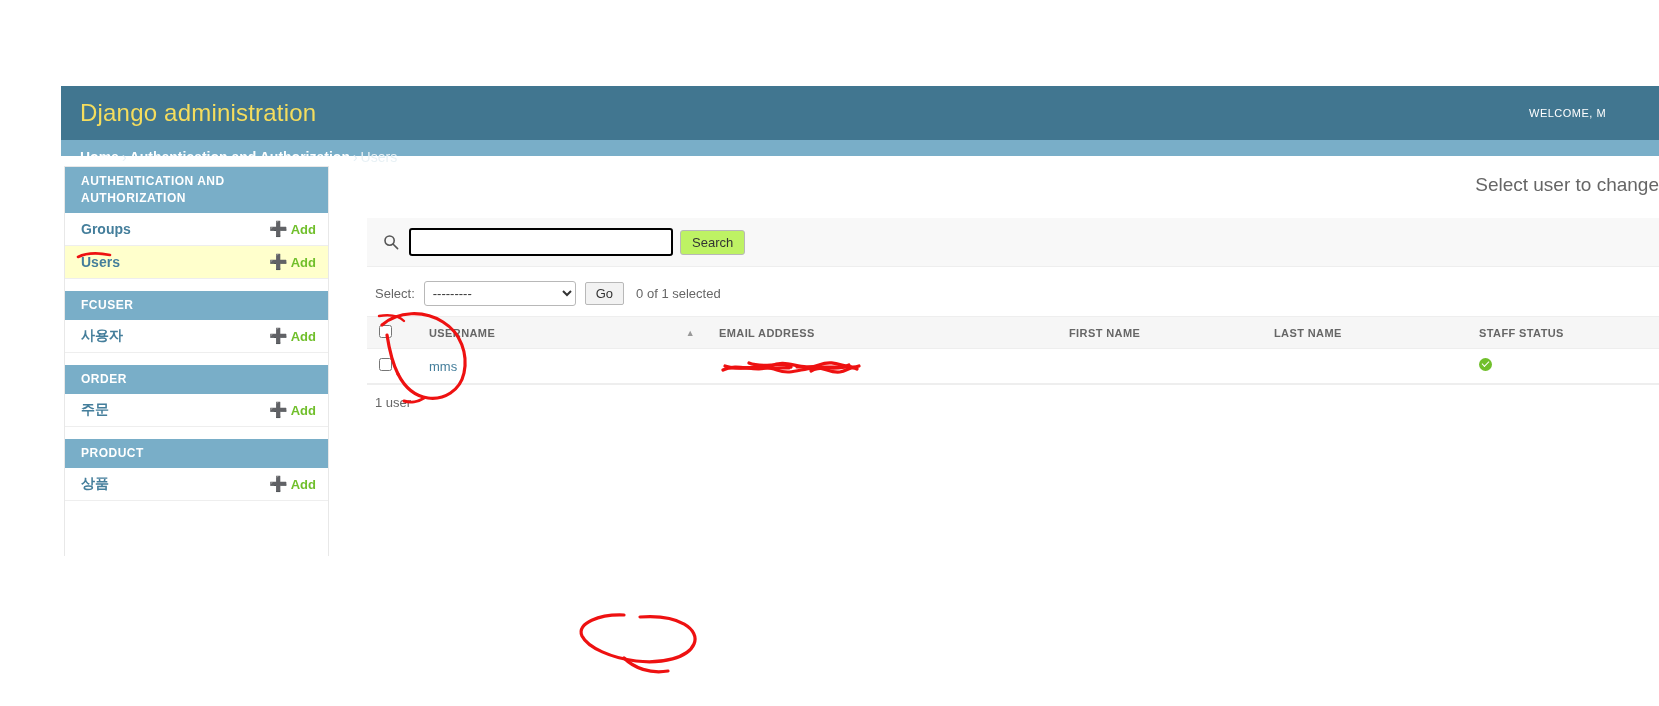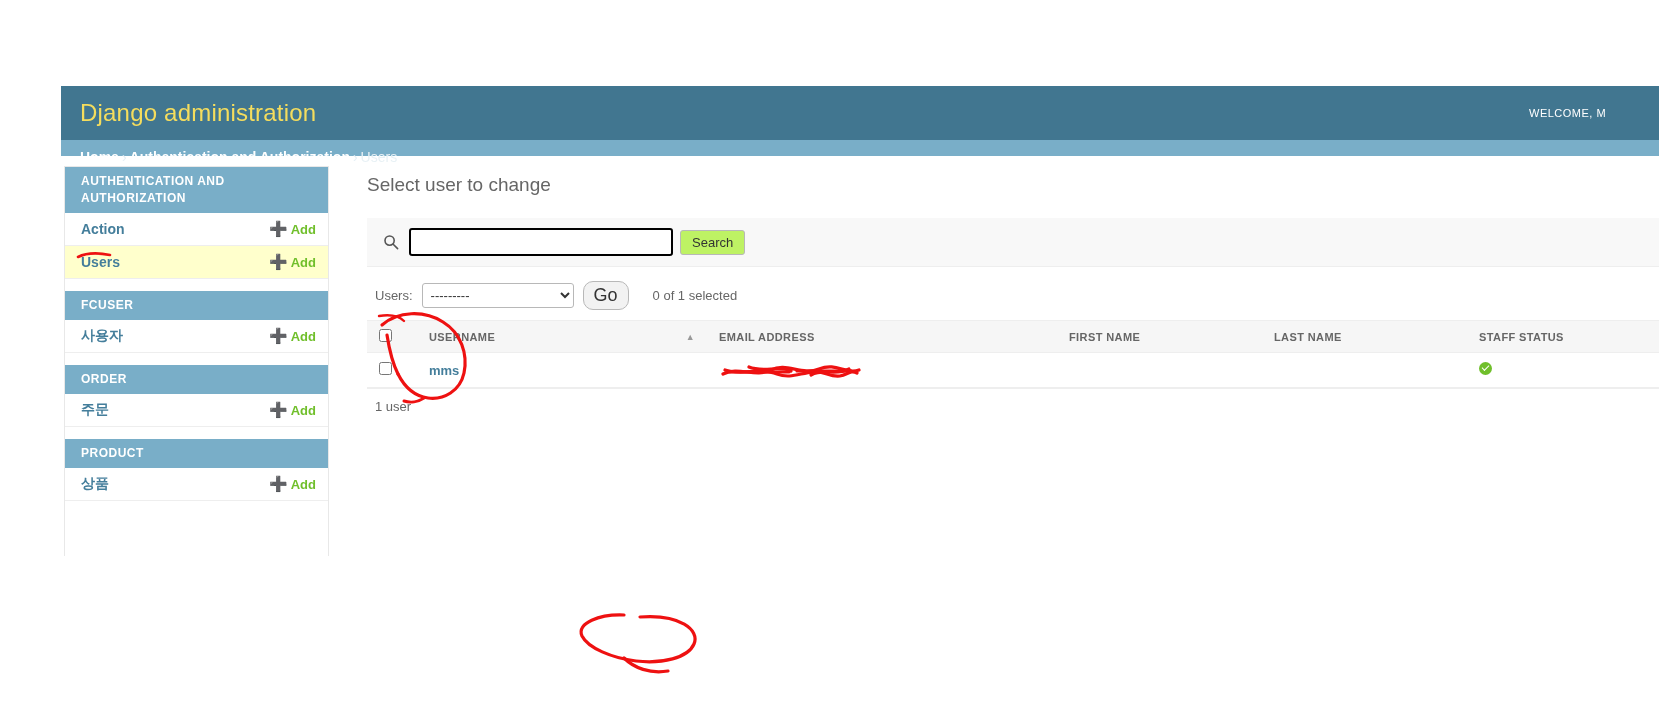--- a/index.html
+++ b/index.html
@@ -150,20 +150,21 @@
     flex: 1;
     padding: 18px 0 20px 38px;
     box-sizing: border-box;
     min-width: 0;
   }
   h1#content-title {
     margin: 0 0 22px 0;
     font-size: 19px;
     font-weight: 300;
     color: #666;
+    text-align: right;
   }
 
   
   #toolbar {
     background: #f8f8f8;
     border-bottom: 1px solid #eee;
     padding: 10px 12px;
     margin: 0 0 0 0;
     display: flex;
     align-items: center;
@@ -217,30 +218,30 @@
     font-family: "Liberation Sans", sans-serif;
     border: 1px solid #b8b8b8;
     border-radius: 3px;
     background: #fff;
     color: #333;
     padding-left: 4px;
   }
   #action-go {
     margin-left: 9px;
     padding: 3px 10px;
-    font-size: 18px;
+    font-size: 13px;
     font-family: "Liberation Sans", sans-serif;
     background: #f2f2f2;
     border: 1px solid #b8b8b8;
-    border-radius: 10px;
+    border-radius: 2px;
     color: #333;
     cursor: pointer;
   }
   .action-counter {
-    margin-left: 24px;
+    margin-left: 12px;
     color: #666;
     font-size: 13px;
   }
 
   
   #result_list {
     width: 100%;
     border-collapse: collapse;
     font-size: 13px;
   }
@@ -261,21 +262,21 @@
   #result_list thead th.col-check { width: 30px; padding-left: 12px; }
   #result_list tbody td {
     padding: 9px 10px;
     border-bottom: 1px solid #eee;
     vertical-align: middle;
     color: #333;
   }
   #result_list tbody td.col-check { width: 30px; padding-left: 12px; }
   #result_list a.rowlink {
     color: #447e9b;
-    font-weight: bold;
+    font-weight: normal;
     text-decoration: none;
   }
   .sort-arrow {
     color: #999;
     font-size: 9px;
     position: absolute;
     right: 14px;
     top: 50%;
     transform: translateY(-50%);
   }
@@ -351,21 +352,21 @@
     <a>Home</a><span class="sep">›</span><a>Authentication and Authorization</a><span class="sep">›</span><span class="current">Users</span>
   </div>
 
   <div id="main">
 
     <div id="nav-sidebar">
 
       <div class="module-block">
         <div class="module-caption">AUTHENTICATION AND AUTHORIZATION</div>
         <div class="model-row">
-          <a class="model-link">Action</a>
+          <a class="model-link">Groups</a>
           <a class="addlink"><span class="plus">➕</span><span>Add</span></a>
         </div>
         <div class="model-row selected">
           <a class="model-link">Users</a>
           <a class="addlink"><span class="plus">➕</span><span>Add</span></a>
         </div>
       </div>
 
       <div class="module-block">
         <div class="module-caption">FCUSER</div>
@@ -399,21 +400,21 @@
       <div id="toolbar">
         <svg class="search-icon" viewBox="0 0 16 16" fill="none" stroke="#555" stroke-width="1.6">
           <circle cx="6.6" cy="6.6" r="4.6"></circle>
           <line x1="10.2" y1="10.2" x2="14.6" y2="14.6" stroke-linecap="round"></line>
         </svg>
         <input id="searchbar" type="text" autofocus="" placeholder="" style="">
         <button id="search-submit">Search</button>
       </div>
 
       <div id="actions-bar">
-        <label>Users:</label>
+        <label>Select:</label>
         <select id="action-select">
           <option>---------</option>
         </select>
         <button id="action-go">Go</button>
         <span class="action-counter">0 of 1 selected</span>
       </div>
 
       <table id="result_list">
         <thead>
           <tr>

